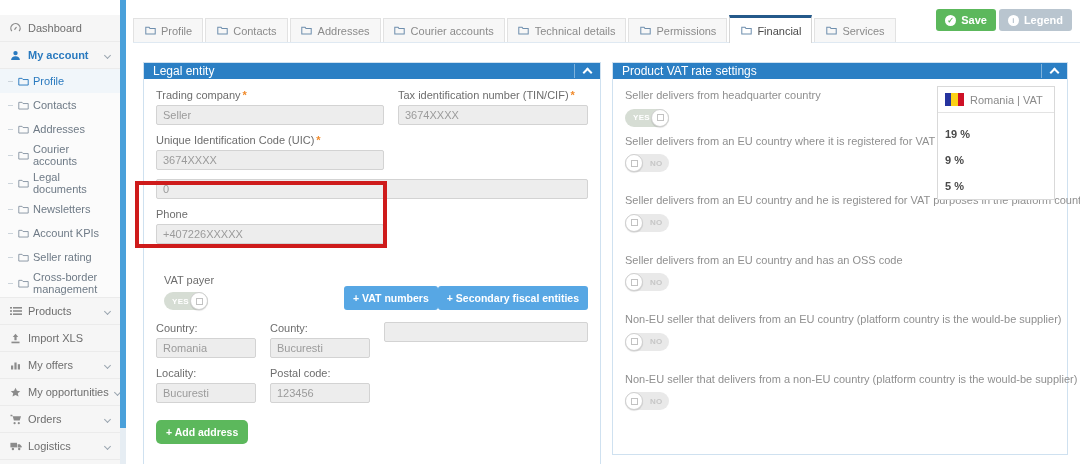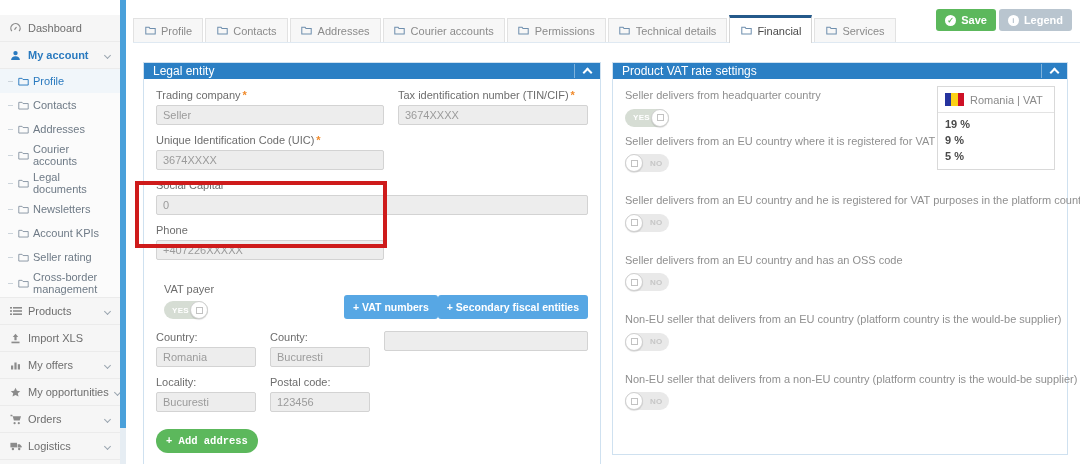--- a/index.html
+++ b/index.html
@@ -68,40 +68,40 @@
   .toggle .txt { font-size:8px; font-weight:700; letter-spacing:.3px; }
   .toggle .knob { position:absolute; top:0px; width:18px; height:18px; background:#fff; border:1px solid #d0d0d0; border-radius:50%; box-shadow:0 1px 1px rgba(0,0,0,.12); display:flex; align-items:center; justify-content:center; }
   .toggle .knob::after { content:""; width:5px; height:5px; border:1px solid #c2c2c2; }
   .toggle.yes { background:#d6ddd4; }
   .toggle.yes .txt { color:#fff; padding-left:8px; }
   .toggle.yes .knob { right:0; }
   .toggle.no { background:#e9e9e9; }
   .toggle.no .txt { color:#c6c6c6; padding-left:25px; }
   .toggle.no .knob { left:0; }
 
-  .vatpayer-row { display:flex; align-items:flex-end; justify-content:space-between; margin:19px 0 12px; min-height:40px; }
+  .vatpayer-row { display:flex; align-items:flex-end; justify-content:space-between; margin:26px 0 12px; min-height:40px; }
   .vp-left { padding-left:8px; }
   .vp-left label { display:block; font-size:11px; color:#6d6d6d; margin-bottom:4px; }
   .vp-buttons { display:flex; }
   .btn-blue { background:#57a7e4; color:#fff; border:none; border-radius:3px; font-size:10.5px; font-weight:700; padding:6px 9px; cursor:pointer; white-space:nowrap; font-family:inherit; }
-  .btn-green { background:#5cb85c; color:#fff; border:none; border-radius:12px; font-size:10.5px; font-weight:700; padding:6px 10px; cursor:pointer; margin-top:8px; font-family:Liberation Mono, monospace; }
+  .btn-green { background:#5cb85c; color:#fff; border:none; border-radius:5px; font-size:10.5px; font-weight:700; padding:6px 10px; cursor:pointer; margin-top:8px; font-family:Liberation Sans, sans-serif; }
 
   .annotation { position:absolute; left:135px; top:181px; width:252px; height:67px; border:4px solid #ce1b1b; z-index:5; pointer-events:none; }
 
   
   .vrow { margin-bottom:8px; }
   .vrow.sp { margin-bottom:22px; }
   .vrow .rlbl { display:block; font-size:11px; color:#8f8f8f; margin-bottom:5px; white-space:nowrap; }
   .vatbox { position:absolute; top:7px; right:12px; width:118px; background:#fff; border:1px solid #d9d9d9; z-index:2; }
   .vatbox-head { display:flex; align-items:center; gap:6px; padding:6px 7px; border-bottom:1px solid #e3e3e3; font-size:11px; color:#8a8a8a; }
   .flag { display:flex; width:19px; height:13px; flex:none; }
   .flag i { flex:1; }
   .flag .b { background:#26339e; } .flag .y { background:#fcd116; } .flag .r { background:#ce1126; }
   .vatbox-rates { padding:3px 7px 5px; }
-  .vatbox-rates div { font-size:11px; font-weight:700; color:#4a4a4a; line-height:16px; }
+  .vatbox-rates div { font-size:11px; font-weight:700; color:#4a4a4a; line-height:16px;margin-top:10px; }
 </style>
 </head>
 <body>
 
 <div class="app">
 
   <aside class="sidebar">
     <div class="side-item">
       <span class="ic">
           <svg width="13" height="12" viewBox="0 0 13 12">
@@ -319,29 +319,29 @@
             </svg>
           </span>
           <span>Courier accounts</span>
         </div>
       <div class="tab">
           <span class="ic">
             <svg width="11" height="9" viewBox="0 0 14 11">
               <path d="M1 1.5h4.2L6.4 3H13v7H1z" fill="none" stroke="currentColor" stroke-width="1.3"></path>
             </svg>
           </span>
+          <span>Technical details</span>
+        </div>
+      <div class="tab">
+          <span class="ic">
+            <svg width="11" height="9" viewBox="0 0 14 11">
+              <path d="M1 1.5h4.2L6.4 3H13v7H1z" fill="none" stroke="currentColor" stroke-width="1.3"></path>
+            </svg>
+          </span>
           <span>Permissions</span>
-        </div>
-      <div class="tab">
-          <span class="ic">
-            <svg width="11" height="9" viewBox="0 0 14 11">
-              <path d="M1 1.5h4.2L6.4 3H13v7H1z" fill="none" stroke="currentColor" stroke-width="1.3"></path>
-            </svg>
-          </span>
-          <span>Technical details</span>
         </div>
       <div class="tab active">
           <span class="ic">
             <svg width="11" height="9" viewBox="0 0 14 11">
               <path d="M1 1.5h4.2L6.4 3H13v7H1z" fill="none" stroke="currentColor" stroke-width="1.3"></path>
             </svg>
           </span>
           <span>Financial</span>
         </div>
       <div class="tab">
@@ -370,21 +370,20 @@
             <label><span>Tax identification number (TIN/CIF)</span><span class="req">*</span></label>
             <input disabled="" value="3674XXXX" style="">
           </div>
         </div>
         <div class="fg w228">
           <label><span>Unique Identification Code (UIC)</span><span class="req">*</span></label>
           <input disabled="" value="3674XXXX" style="">
         </div>
         <div class="frow">
           <div class="fg wflex">
-            <label>Social Capital</label>
             <input disabled="" value="0" style="">
           </div>
         </div>
         <div class="fg w228">
           <label>Phone</label>
           <input disabled="" value="+407226XXXXX" style="">
         </div>
         <div class="vatpayer-row">
           <div class="vp-left">
             <label>VAT payer</label>

